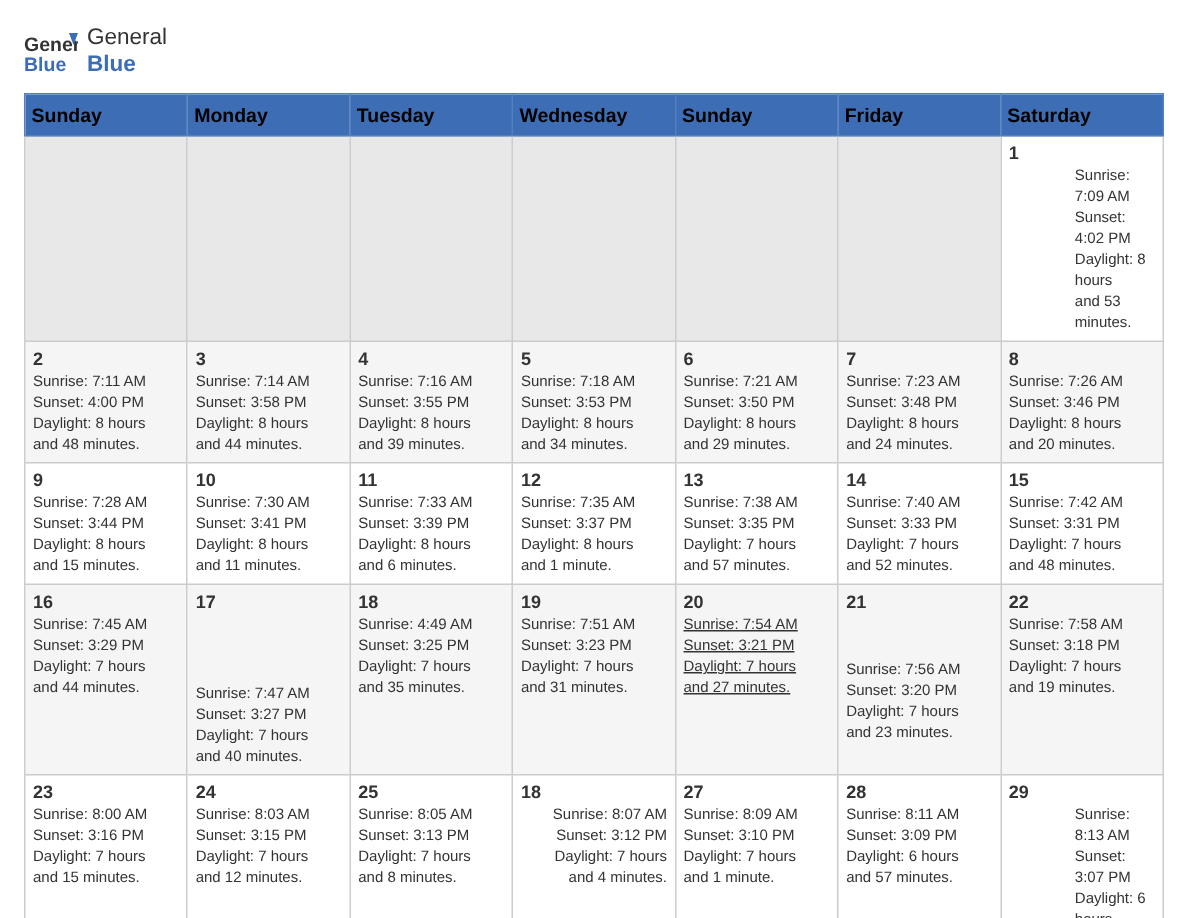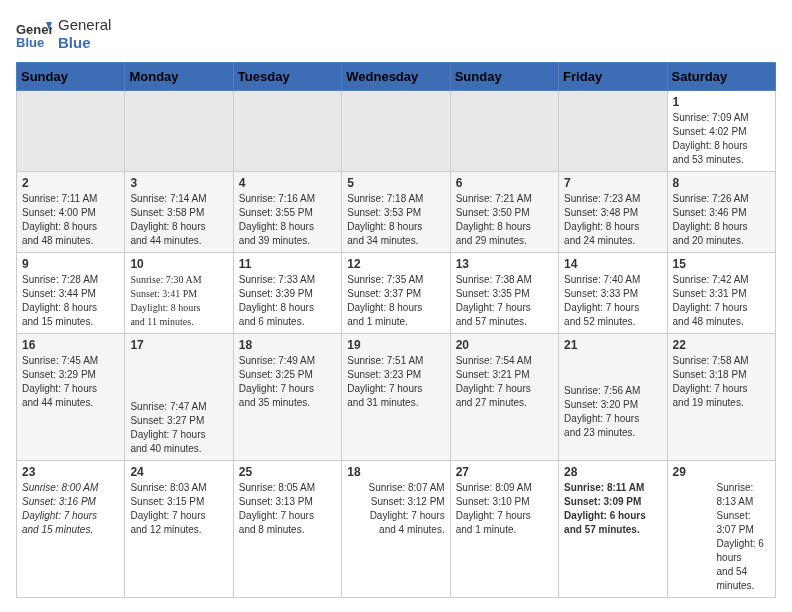--- a/index.html
+++ b/index.html
@@ -118,21 +118,21 @@
   <tbody id="calendar-body">
       <tr>
         <td class="empty-cell"></td>
         <td class="empty-cell"></td>
         <td class="empty-cell"></td>
         <td class="empty-cell"></td>
         <td class="empty-cell"></td>
         <td class="empty-cell"></td>
         <td>
           <span class="day-number">1</span>
-          <div class="day-info" style="white-space: pre-line;">Sunrise: 7:09 AM
+          <div class="day-info" style="white-space: pre-line; margin-left: 44px;">Sunrise: 7:09 AM
 Sunset: 4:02 PM
 Daylight: 8 hours
 and 53 minutes.</div>
         </td>
       </tr>
       <tr>
         <td>
           <span class="day-number">2</span>
           <div class="day-info" style="white-space: pre-line;">Sunrise: 7:11 AM
 Sunset: 4:00 PM
@@ -185,21 +185,21 @@
       <tr>
         <td>
           <span class="day-number">9</span>
           <div class="day-info" style="white-space: pre-line;">Sunrise: 7:28 AM
 Sunset: 3:44 PM
 Daylight: 8 hours
 and 15 minutes.</div>
         </td>
         <td>
           <span class="day-number">10</span>
-          <div class="day-info" style="white-space: pre-line; font-family: Liberation Serif, serif;">Sunrise: 7:30 AM
+          <div class="day-info" style="white-space: pre-line;">Sunrise: 7:30 AM
 Sunset: 3:41 PM
 Daylight: 8 hours
 and 11 minutes.</div>
         </td>
         <td>
           <span class="day-number">11</span>
           <div class="day-info" style="white-space: pre-line;">Sunrise: 7:33 AM
 Sunset: 3:39 PM
 Daylight: 8 hours
 and 6 minutes.</div>
@@ -243,35 +243,35 @@
         </td>
         <td>
           <span class="day-number">17</span>
           <div class="day-info" style="white-space: pre-line; margin-top: 48px;">Sunrise: 7:47 AM
 Sunset: 3:27 PM
 Daylight: 7 hours
 and 40 minutes.</div>
         </td>
         <td>
           <span class="day-number">18</span>
-          <div class="day-info" style="white-space: pre-line;">Sunrise: 7:49 AM
+          <div class="day-info" style="white-space: pre-line;">Sunrise: 4:49 AM
 Sunset: 3:25 PM
 Daylight: 7 hours
 and 35 minutes.</div>
         </td>
         <td>
           <span class="day-number">19</span>
           <div class="day-info" style="white-space: pre-line;">Sunrise: 7:51 AM
 Sunset: 3:23 PM
 Daylight: 7 hours
 and 31 minutes.</div>
         </td>
         <td>
           <span class="day-number">20</span>
-          <div class="day-info" style="white-space: pre-line;">Sunrise: 7:54 AM
+          <div class="day-info" style="white-space: pre-line; text-decoration: underline;">Sunrise: 7:54 AM
 Sunset: 3:21 PM
 Daylight: 7 hours
 and 27 minutes.</div>
         </td>
         <td>
           <span class="day-number">21</span>
           <div class="day-info" style="white-space: pre-line; margin-top: 32px;">Sunrise: 7:56 AM
 Sunset: 3:20 PM
 Daylight: 7 hours
 and 23 minutes.</div>
@@ -280,21 +280,21 @@
           <span class="day-number">22</span>
           <div class="day-info" style="white-space: pre-line;">Sunrise: 7:58 AM
 Sunset: 3:18 PM
 Daylight: 7 hours
 and 19 minutes.</div>
         </td>
       </tr>
       <tr>
         <td>
           <span class="day-number">23</span>
-          <div class="day-info" style="white-space: pre-line; font-style: italic;">Sunrise: 8:00 AM
+          <div class="day-info" style="white-space: pre-line;">Sunrise: 8:00 AM
 Sunset: 3:16 PM
 Daylight: 7 hours
 and 15 minutes.</div>
         </td>
         <td>
           <span class="day-number">24</span>
           <div class="day-info" style="white-space: pre-line;">Sunrise: 8:03 AM
 Sunset: 3:15 PM
 Daylight: 7 hours
 and 12 minutes.</div>
@@ -315,21 +315,21 @@
         </td>
         <td>
           <span class="day-number">27</span>
           <div class="day-info" style="white-space: pre-line;">Sunrise: 8:09 AM
 Sunset: 3:10 PM
 Daylight: 7 hours
 and 1 minute.</div>
         </td>
         <td>
           <span class="day-number">28</span>
-          <div class="day-info" style="white-space: pre-line; font-weight: bold;">Sunrise: 8:11 AM
+          <div class="day-info" style="white-space: pre-line;">Sunrise: 8:11 AM
 Sunset: 3:09 PM
 Daylight: 6 hours
 and 57 minutes.</div>
         </td>
         <td>
           <span class="day-number">29</span>
           <div class="day-info" style="white-space: pre-line; margin-left: 44px;">Sunrise: 8:13 AM
 Sunset: 3:07 PM
 Daylight: 6 hours
 and 54 minutes.</div>

